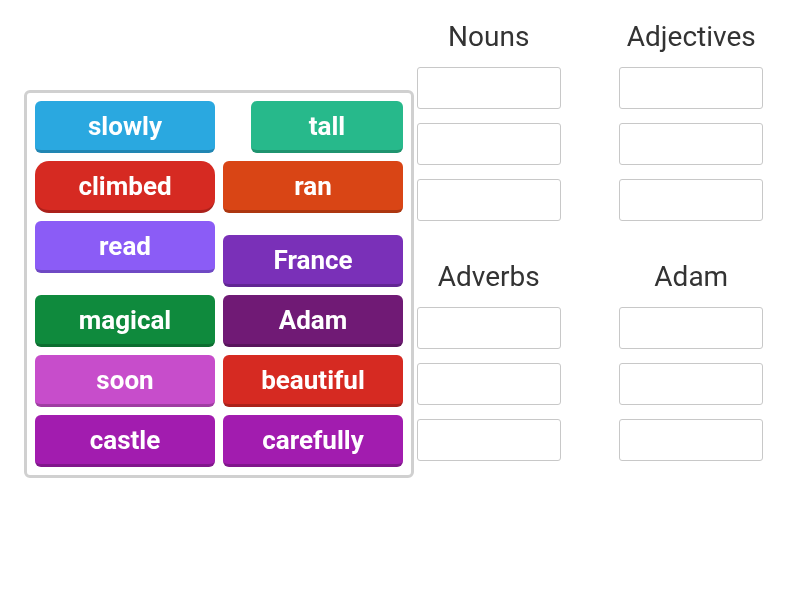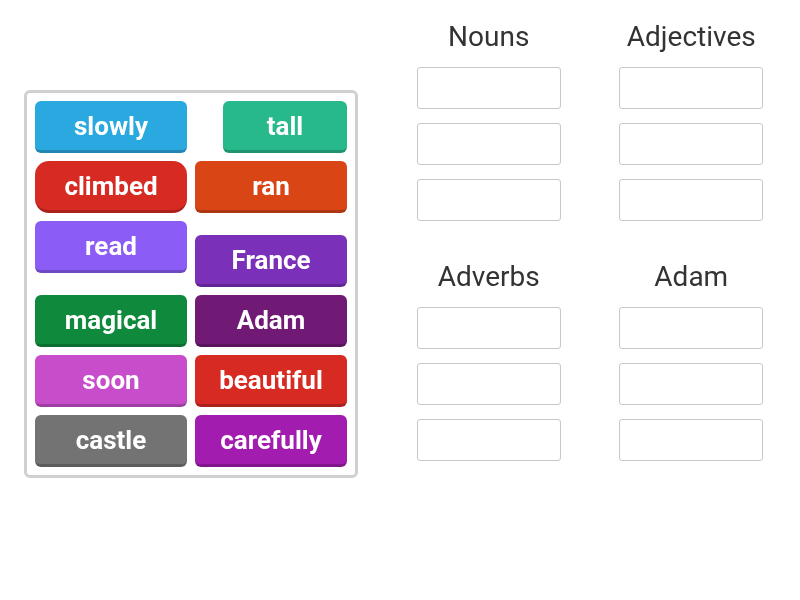--- a/index.html
+++ b/index.html
@@ -11,21 +11,21 @@
       width: 800px;
       height: 600px;
       font-family: -apple-system, BlinkMacSystemFont, "Segoe UI", Roboto, sans-serif;
       background: #ffffff;
       position: relative;
     }
     .word-bank {
       position: absolute;
       left: 24px;
       top: 90px;
-      width: 334px;
+      width: 390px;
       border: 3px solid #d0d0d0;
       border-radius: 6px;
       padding: 8px;
       display: grid;
       grid-template-columns: 1fr 1fr;
       gap: 8px;
     }
     .word-tile {
       height: 52px;
       border-radius: 6px;
@@ -76,21 +76,21 @@
     <div class="word-tile" style="background: rgb(42, 168, 224);">slowly</div>
     <div class="word-tile" style="background: rgb(39, 185, 139); margin-left: 28px;">tall</div>
     <div class="word-tile" style="background: rgb(214, 42, 34); border-radius: 14px;">climbed</div>
     <div class="word-tile" style="background: rgb(217, 69, 21);">ran</div>
     <div class="word-tile" style="background: #8b5cf6;">read</div>
     <div class="word-tile" style="background: rgb(122, 48, 184); margin-top: 14px;">France</div>
     <div class="word-tile" style="background: rgb(15, 138, 61);">magical</div>
     <div class="word-tile" style="background: #701a75;">Adam</div>
     <div class="word-tile" style="background: rgb(199, 77, 203);">soon</div>
     <div class="word-tile" style="background: rgb(214, 42, 34);">beautiful</div>
-    <div class="word-tile" style="background: #737373;">castle</div>
+    <div class="word-tile" style="background: #a21caf;">castle</div>
     <div class="word-tile" style="background: #a21caf;">carefully</div>
   </div>
 
 <div class="categories" id="categories">
     <div class="category">
       <div class="category-title">Nouns</div>
       <div class="drop-slot"></div>
       <div class="drop-slot"></div>
       <div class="drop-slot"></div>
     </div>

